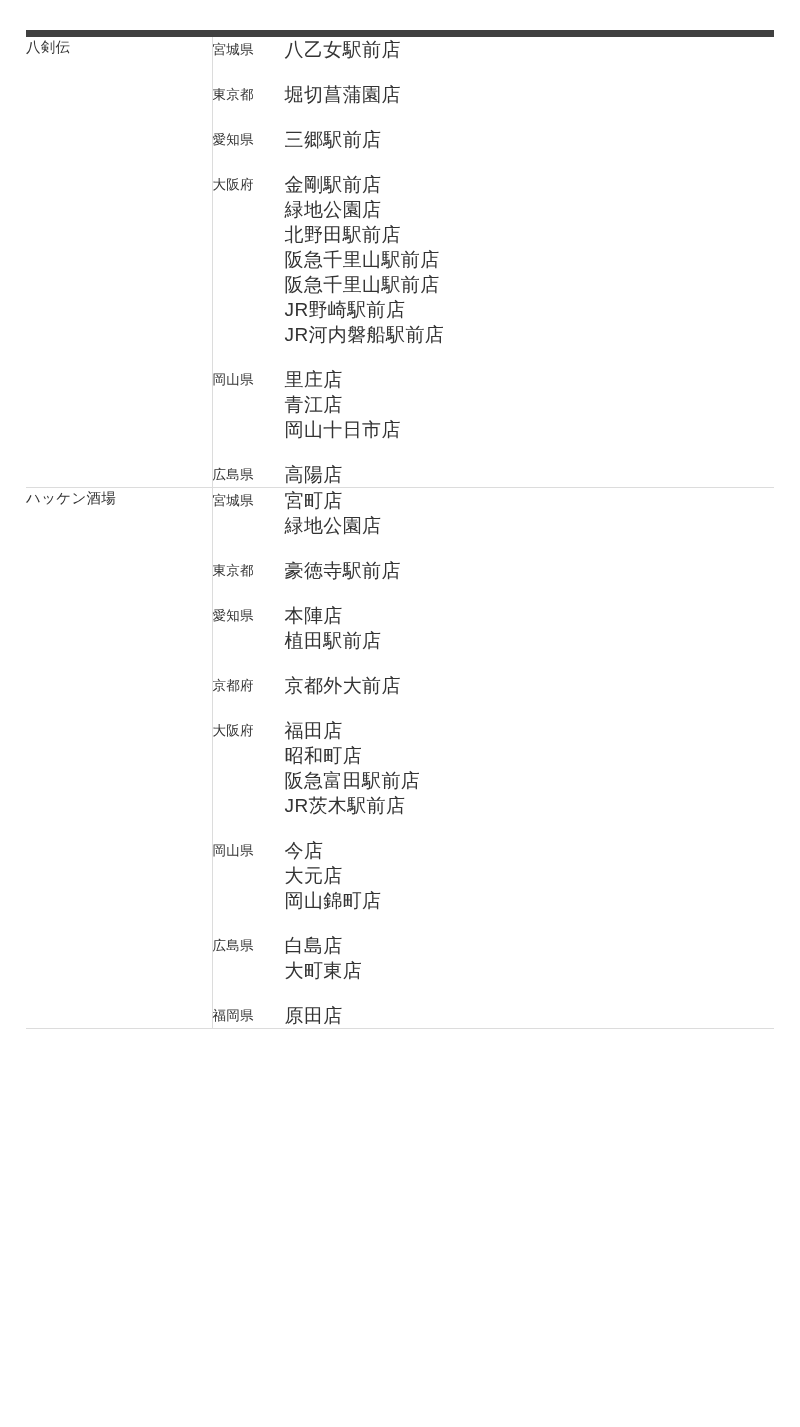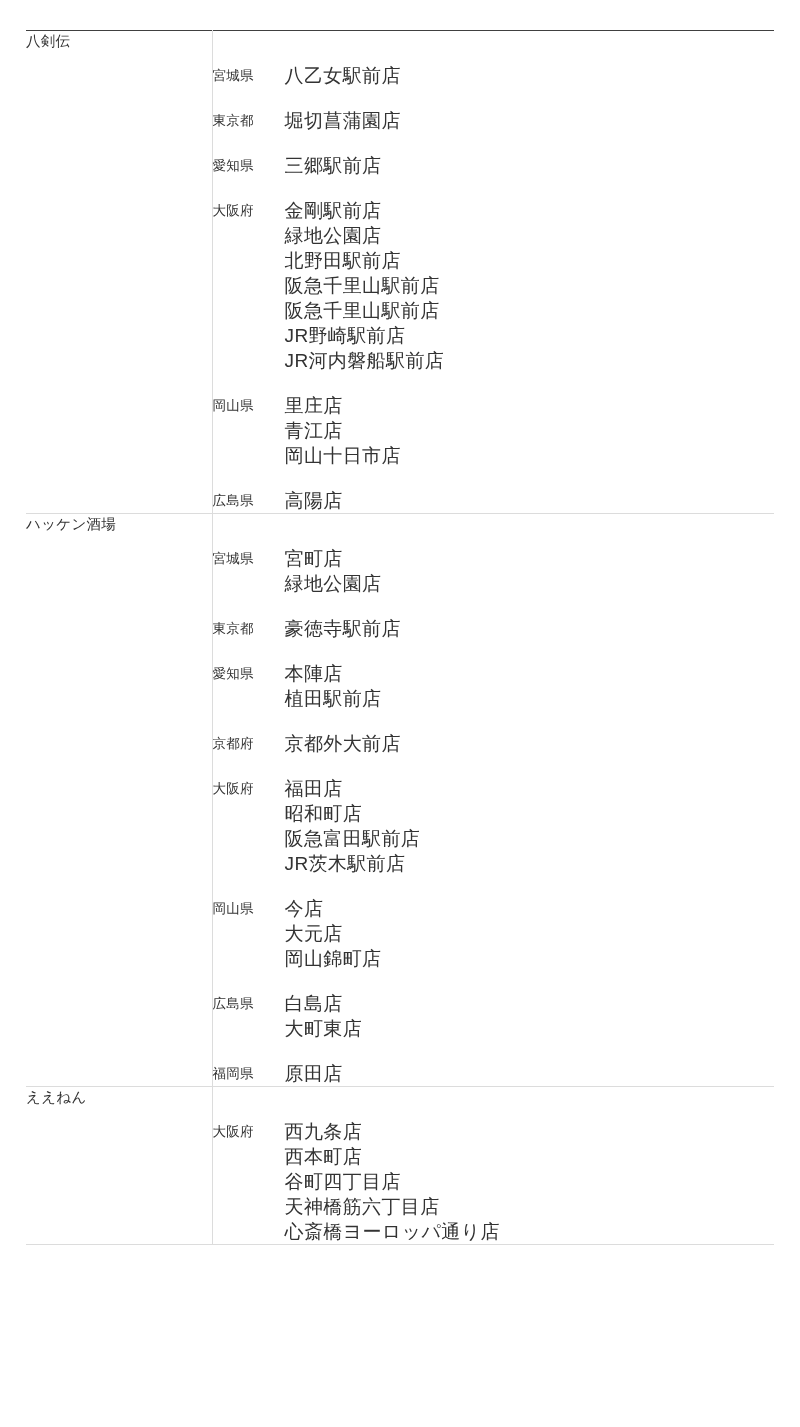--- a/index.html
+++ b/index.html
@@ -17,21 +17,21 @@
     width: 800px;
     min-height: 1427px;
     box-sizing: border-box;
     padding: 30px 26px 0 26px;
     background: #ffffff;
   }
   table.brand-table {
     width: 748px;
     border-collapse: collapse;
     table-layout: fixed;
-    border-top: 1px solid #404040;
+    border-top: 7px solid #404040;
     border-bottom: 1px solid #dcdcdc;
   }
   table.brand-table tr.brand-row > td {
     border-top: 1px solid #dcdcdc;
     vertical-align: top;
     padding: 0;
   }
   table.brand-table tr.brand-row:first-child > td {
     border-top: none;
   }
@@ -48,21 +48,20 @@
     letter-spacing: 0.02em;
   }
   td.brand-region-cell {
     padding: 22px 0 18px 0;
     box-sizing: border-box;
   }
   table.region-table {
     width: 100%;
     border-collapse: collapse;
     table-layout: fixed;
-    margin-top: 32px;
   }
   table.region-table td {
     vertical-align: top;
     padding: 0;
     border: none;
   }
   tr.region-row td {
     padding-bottom: 20px;
   }
   tr.region-row:last-child td {
@@ -209,36 +208,15 @@
                 <tr class="region-row">
                   <td class="region-name">福岡県</td>
                   <td class="shop-list">
                     <span class="shop-item">原田店</span>
                   </td>
                 </tr>
               </tbody>
             </table>
           </td>
         </tr>
-        <tr class="brand-row">
-          <td class="brand-name-cell">
-            <div class="brand-name">ええねん</div>
-          </td>
-          <td class="brand-region-cell">
-            <table class="region-table">
-              <tbody>
-                <tr class="region-row">
-                  <td class="region-name">大阪府</td>
-                  <td class="shop-list">
-                    <span class="shop-item">西九条店</span>
-                    <span class="shop-item">西本町店</span>
-                    <span class="shop-item">谷町四丁目店</span>
-                    <span class="shop-item">天神橋筋六丁目店</span>
-                    <span class="shop-item">心斎橋ヨーロッパ通り店</span>
-                  </td>
-                </tr>
-              </tbody>
-            </table>
-          </td>
-        </tr>
       </tbody>
   </table>
 </div>
 
 </body></html>

